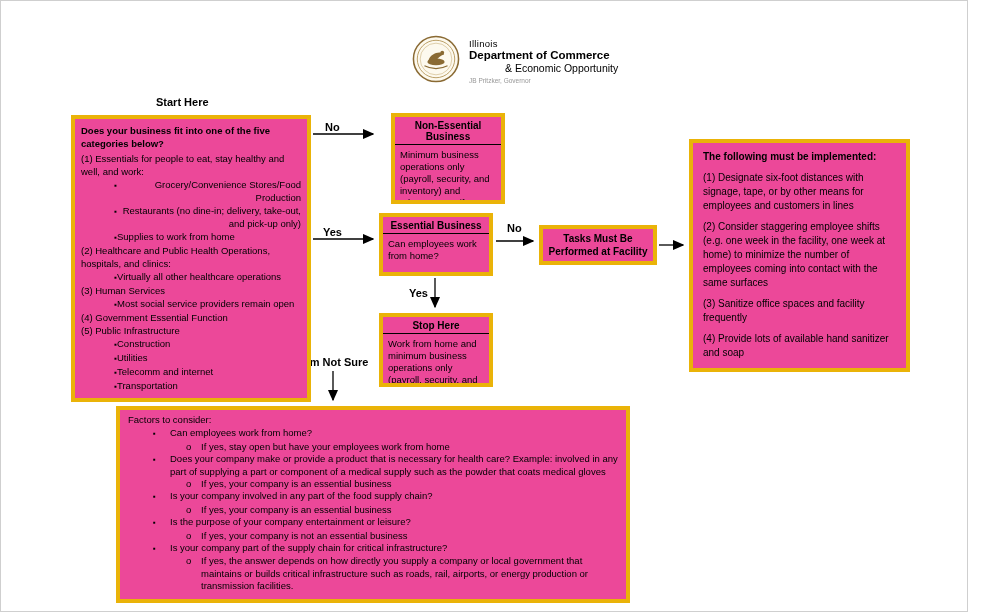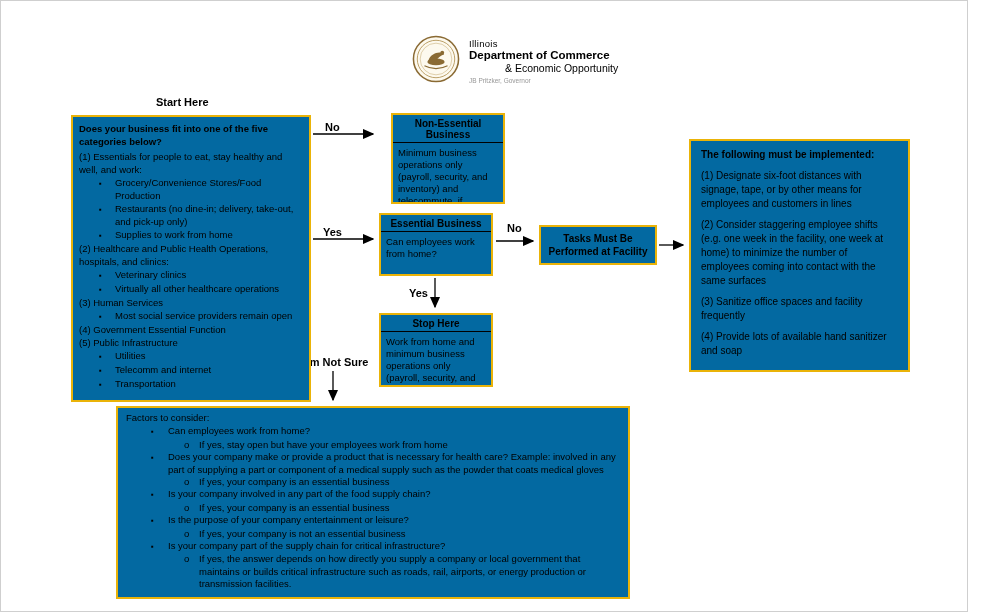--- a/index.html
+++ b/index.html
@@ -10,29 +10,29 @@
 
   
   .brand { position:absolute; left:411px; top:34px; display:flex; gap:9px; align-items:flex-start; }
   .brand-text { padding-top:3px; }
   .org-state { font-size:9.5px; letter-spacing:0.3px; }
   .org-dept { font-size:11.5px; font-weight:bold; line-height:1.15; }
   .org-econ { font-size:10.5px; line-height:1.15;margin-left:36px; }
   .org-tag { font-size:6.5px; color:#979797; margin-top:3px; }
 
   
-  .box { position:absolute; background:#0369a1; border:2px solid #eab308; overflow:hidden; }
+  .box { position:absolute; background:#ec4899; border:4px solid #eab308; overflow:hidden; }
   .flow-label { position:absolute; font-weight:bold; font-size:11px; white-space:nowrap; }
 
   
   .category-box { left:70px; top:114px; width:240px; height:287px; padding:5px 6px; font-size:9.5px; line-height:13px; }
   .category-box .box-heading { font-weight:bold; margin-bottom:2px; }
   .line { display:flex; }
   .line .bullet { flex:none; }
-  .cat.lvl-1 { padding-left:20px; }
+  .cat.lvl-1 { padding-left:20px;text-align:right; }
   .cat.lvl-1 .bullet { width:16px; }
   .cat.lvl-1 .bullet::before { content:"\25AA"; font-size:8px; }
 
   
   .small-box { font-size:9.5px; }
   .small-box .box-title { font-weight:bold; text-align:center; font-size:10px; padding:3px 2px 2px; border-bottom:1px solid #000; }
   .small-box .box-body { padding:4px 5px; line-height:12px; }
   .nonessential-box { left:378px; top:112px; width:114px; height:91px;margin-left:12px; }
   .essential-box { left:378px; top:212px; width:114px; height:63px; }
   .stop-box { left:378px; top:312px; width:114px; height:74px; }
@@ -121,24 +121,20 @@
         <div class="line cat lvl-1">
           <span class="bullet"></span>
           <span class="txt">Supplies to work from home</span>
         </div>
 
         <div class="line cat lvl-0">
 
           <span class="txt">(2) Healthcare and Public Health Operations, hospitals, and clinics:</span>
         </div>
 
-        <div class="line cat lvl-1">
-          <span class="bullet"></span>
-          <span class="txt">Veterinary clinics</span>
-        </div>
 
         <div class="line cat lvl-1">
           <span class="bullet"></span>
           <span class="txt">Virtually all other healthcare operations</span>
         </div>
 
         <div class="line cat lvl-0">
 
           <span class="txt">(3) Human Services</span>
         </div>
@@ -151,20 +147,24 @@
         <div class="line cat lvl-0">
 
           <span class="txt">(4) Government Essential Function</span>
         </div>
 
         <div class="line cat lvl-0">
 
           <span class="txt">(5) Public Infrastructure</span>
         </div>
 
+        <div class="line cat lvl-1">
+          <span class="bullet"></span>
+          <span class="txt">Construction</span>
+        </div>
 
         <div class="line cat lvl-1">
           <span class="bullet"></span>
           <span class="txt">Utilities</span>
         </div>
 
         <div class="line cat lvl-1">
           <span class="bullet"></span>
           <span class="txt">Telecomm and internet</span>
         </div>

